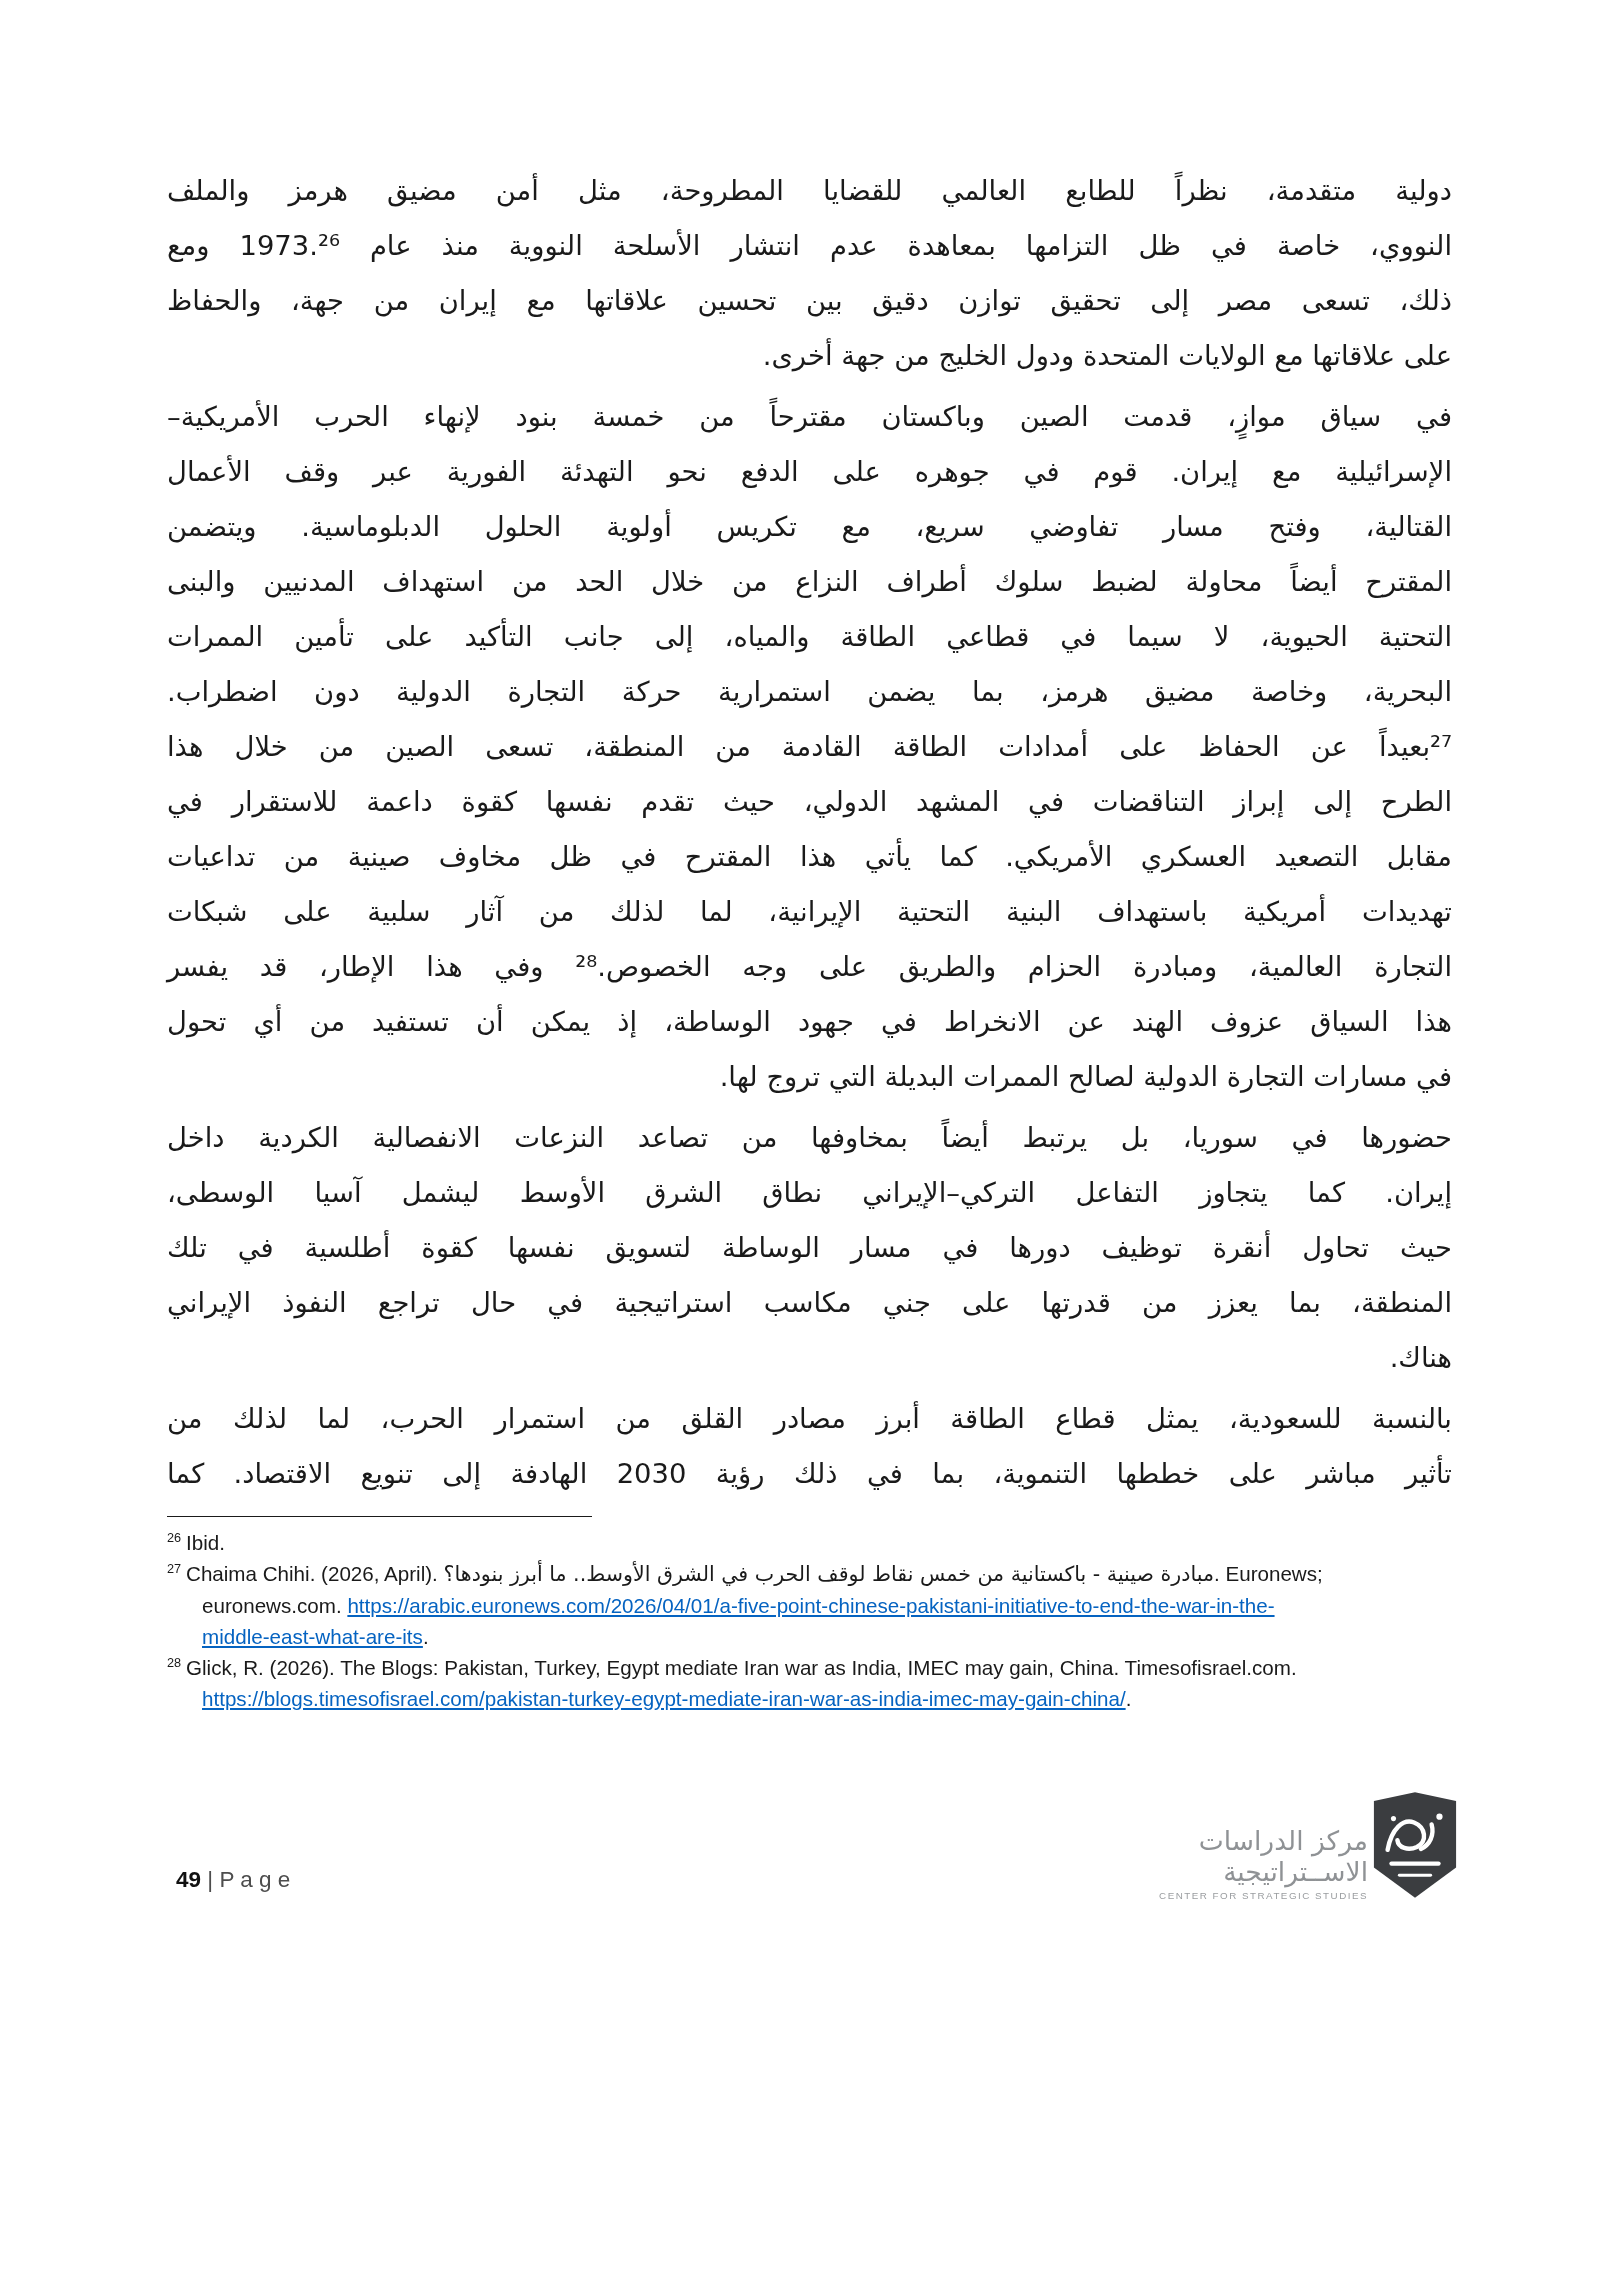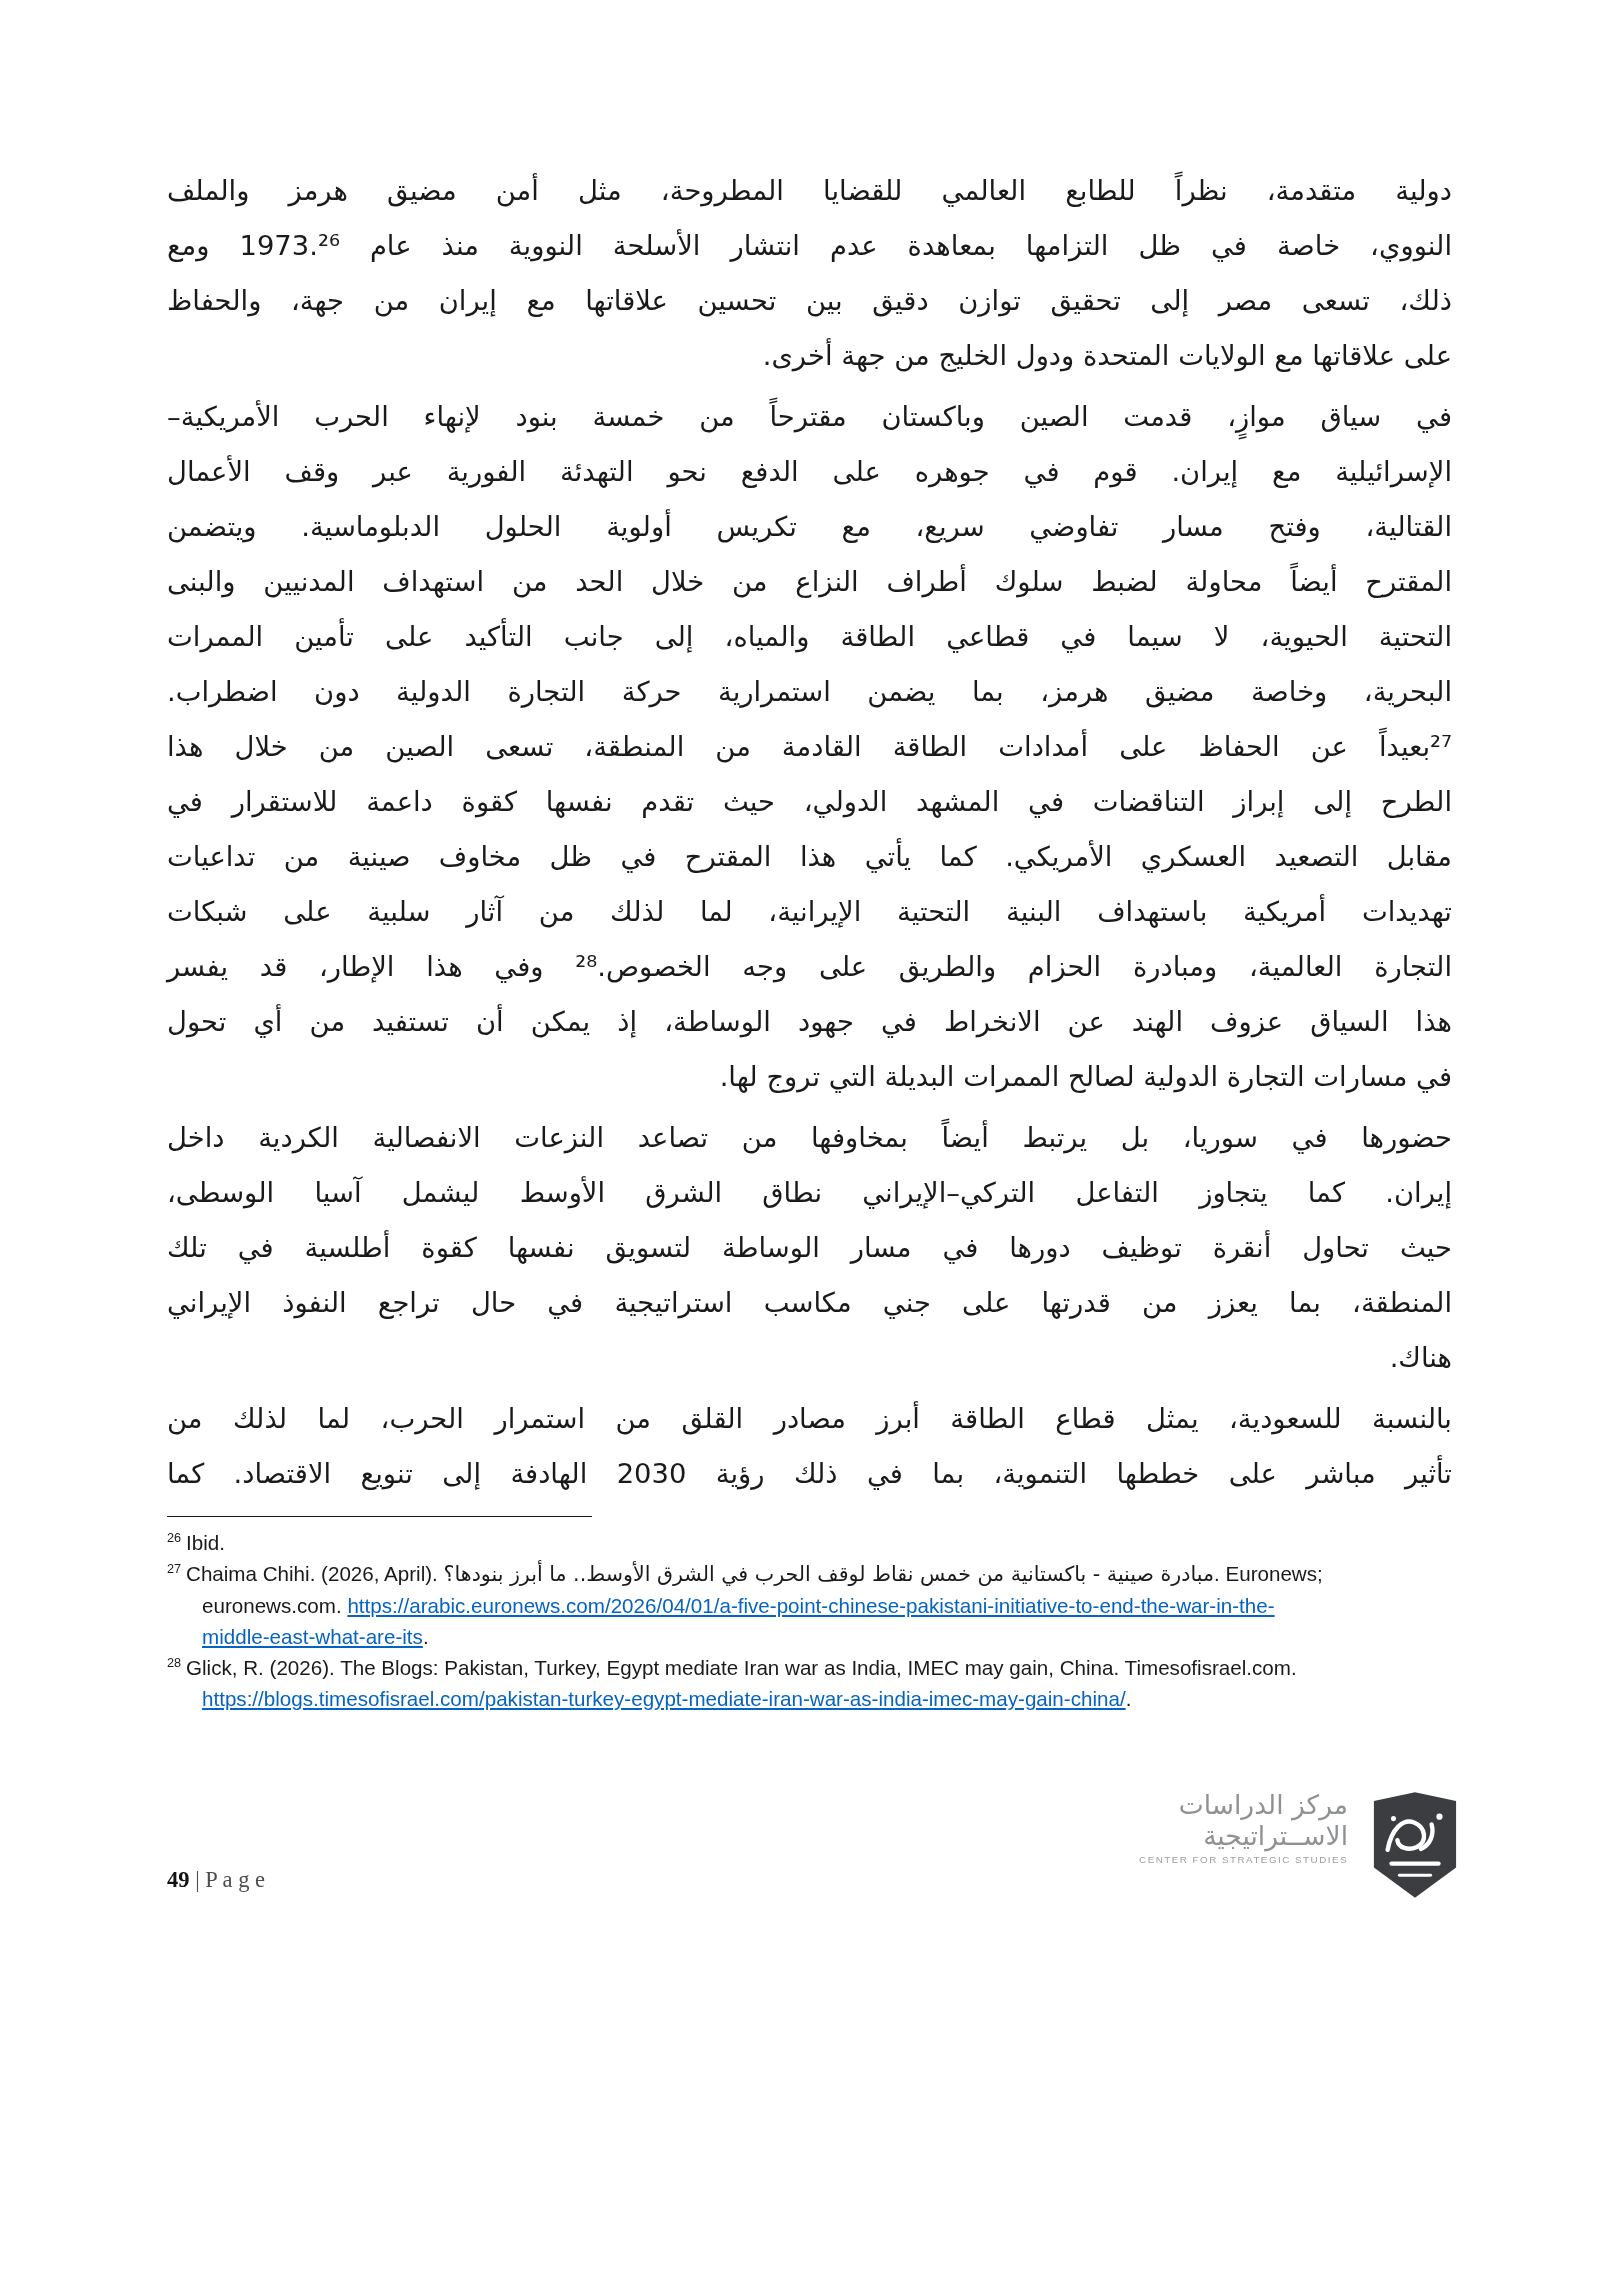--- a/index.html
+++ b/index.html
@@ -53,33 +53,33 @@
   .footnote .ar { font-family:"DejaVu Sans",sans-serif;text-align:center; }
   .footnote a.link {
     color:#0563C1;
     text-decoration:underline;
     cursor:pointer;
     overflow-wrap:anywhere;
   }
 
   .footer-pagenum {
     position:absolute;
-    left:167px; bottom:37px;
-    font-family:Liberation Serif, serif;
+    left:176px; bottom:37px;
+    font-family:Liberation Sans, sans-serif;
     font-size:22.5px;
     color:#4d4d4d;
   }
   .footer-pagenum b { color:#111; font-weight:bold; }
 
   .logo {
     position:absolute;
     right:161px; bottom:29px;
     display:flex;
-    align-items:flex-start;
-    gap:22px;
+    align-items:flex-end;
+    gap:2px;
     direction:ltr;
   }
   .logo-text { text-align:right; color:#8f9295; }
   .logo-text .l1 { font-size:26.5px; line-height:31px; }
   .logo-text .l2 { font-size:26.5px; line-height:31px; }
   .logo-text .l3 {
     font-family:"Liberation Sans",sans-serif;
     font-size:9.8px; letter-spacing:1.5px;
     color:#9a9da0; margin-top:2.9px;
   }

